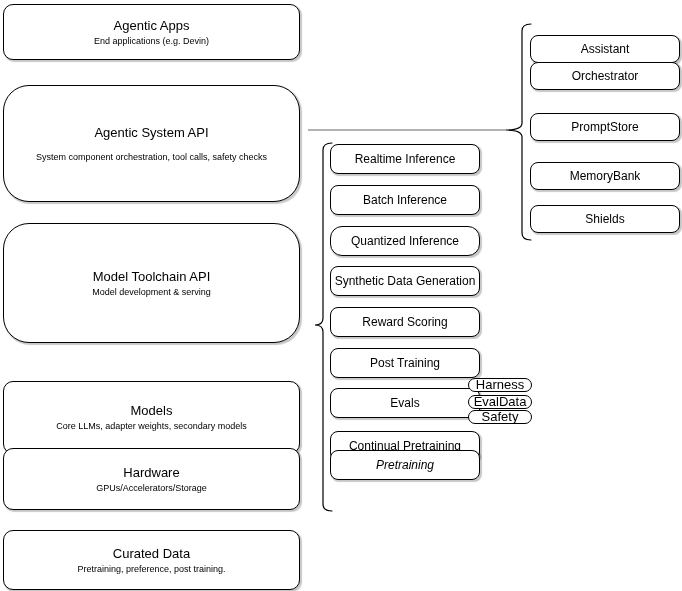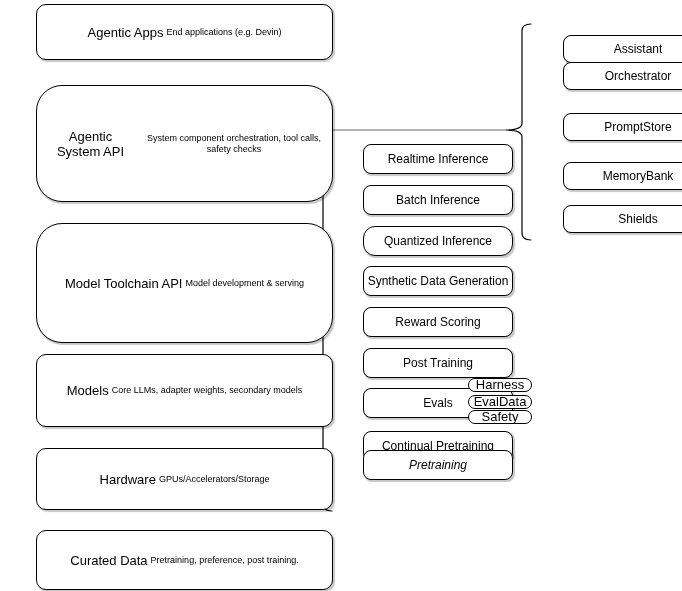--- a/index.html
+++ b/index.html
@@ -2,22 +2,22 @@
 <html><head>
 <meta charset="utf-8">
 <style>
   html,body{margin:0;padding:0;background:#ffffff;}
   .canvas{
     position:relative;width:682px;height:591px;background:#ffffff;
     font-family:"Liberation Sans",sans-serif;color:#000;overflow:hidden;
   }
   .node{
     position:absolute;background:#fff;border:1px solid #000;box-sizing:border-box;
-    display:flex;flex-direction:row;align-items:center;justify-content:center;
-    text-align:center;z-index:2;box-shadow:1.5px 1.5px 1px rgba(0,0,0,0.22);margin-left:33px;
+    display:flex;flex-direction:column;align-items:center;justify-content:center;
+    text-align:center;z-index:2;box-shadow:1.5px 1.5px 1px rgba(0,0,0,0.22);
   }
   .lbox{left:3px;width:297px;border-radius:10px;gap:3px;padding:0 10px;}
   .bubble{border-radius:26px;}
   .t{font-size:13px;line-height:15px;}
   .s{font-size:9px;line-height:11px;color:#000;}
   .mbox{left:330px;width:150px;height:30px;border-radius:8px;font-size:12px;}
   .rbox{left:530px;width:150px;height:28px;border-radius:8px;font-size:12px;}
   .pill{
     position:absolute;left:468px;width:64px;height:14px;border-radius:8px;
     background:#fff;border:1px solid #000;box-sizing:border-box;z-index:4;
@@ -42,21 +42,21 @@
     <div class="s">End applications (e.g. Devin)</div>
   </div>
   <div class="node lbox bubble" style="top:85px;height:117px;gap:12px;">
     <div class="t">Agentic System API</div>
     <div class="s">System component orchestration, tool calls, safety checks</div>
   </div>
   <div class="node lbox bubble" style="top:223px;height:120px;">
     <div class="t">Model Toolchain API</div>
     <div class="s">Model development &amp; serving</div>
   </div>
-  <div class="node lbox" style="top:354px;height:73px;">
+  <div class="node lbox" style="top:381px;height:73px;">
     <div class="t">Models</div>
     <div class="s">Core LLMs, adapter weights, secondary models</div>
   </div>
   <div class="node lbox" style="top:448px;height:62px;">
     <div class="t">Hardware</div>
     <div class="s">GPUs/Accelerators/Storage</div>
   </div>
   <div class="node lbox" style="top:530px;height:60px;">
     <div class="t">Curated Data</div>
     <div class="s">Pretraining, preference, post training.</div>

